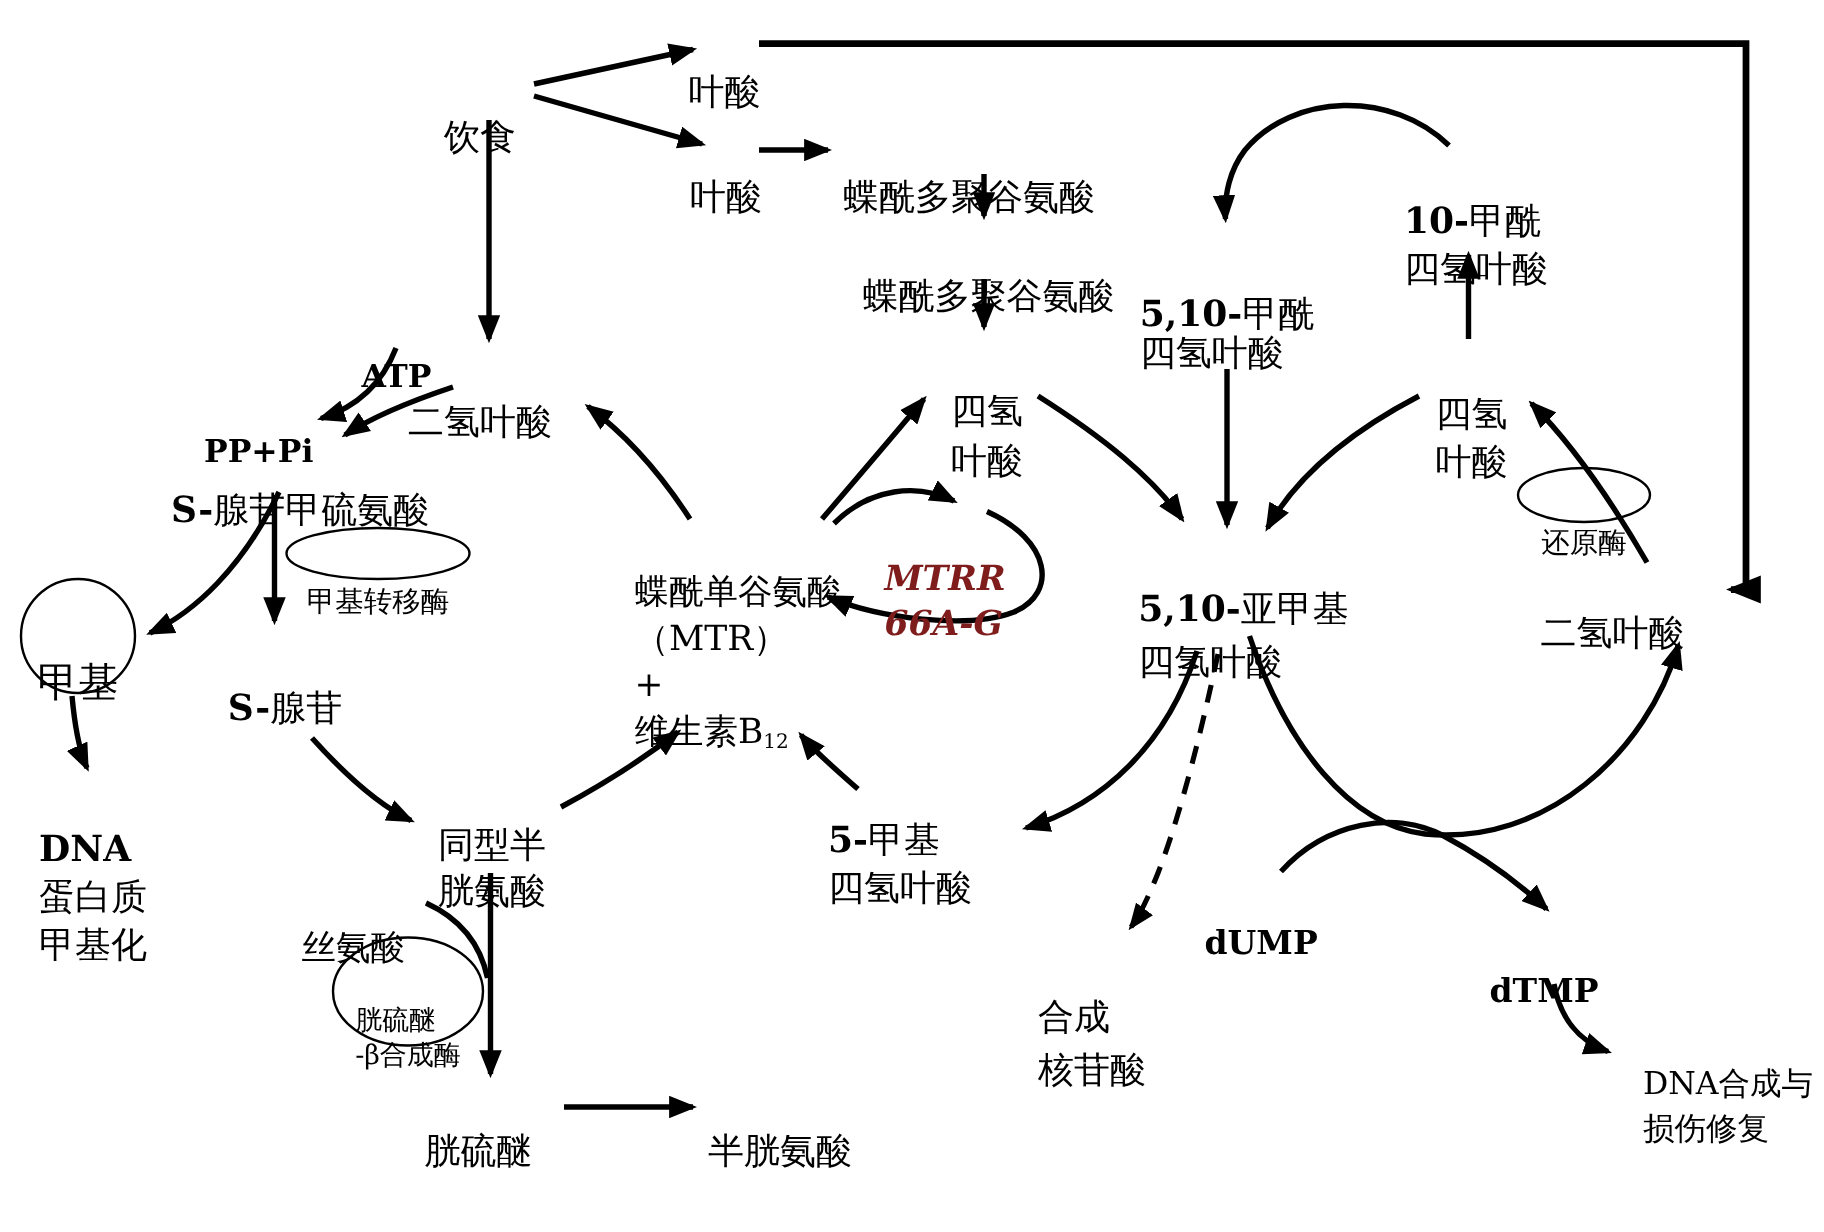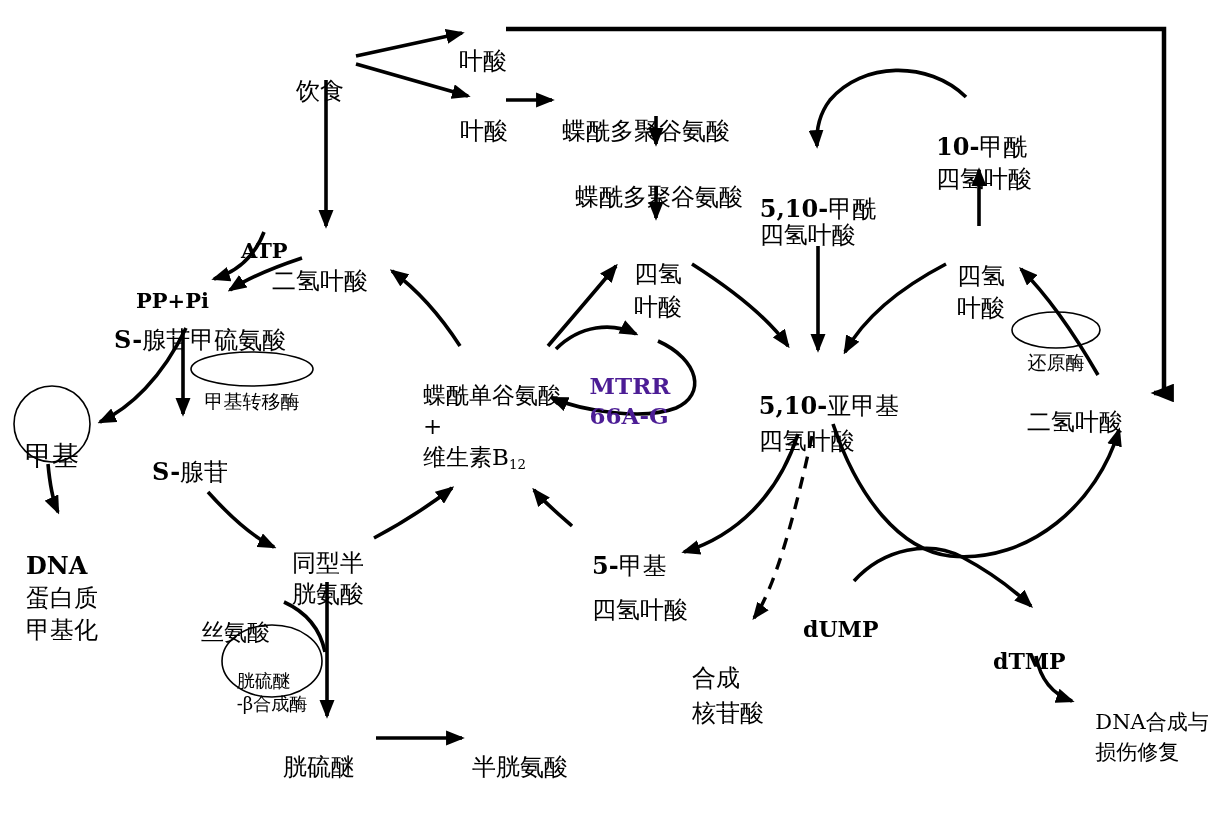--- a/index.html
+++ b/index.html
@@ -2,21 +2,21 @@
 <html><head>
 <meta charset="utf-8">
 <style>
   html,body{margin:0;padding:0;background:#ffffff;}
   #canvas{position:relative;width:1216px;height:821px;background:#ffffff;overflow:hidden;
           font-family:"DejaVu Serif","Liberation Serif",serif;}
   #lines{position:absolute;left:0;top:0;}
   .lbl{position:absolute;color:#000;font-size:24px;line-height:28px;white-space:nowrap;margin-top:32px;}
   .c{transform:translateX(-50%);text-align:left;}
   .b{font-weight:bold;}
-  .red{color:#4c1d95;font-weight:bold;}
+  .red{color:#7f1d1d;font-weight:bold;font-style:italic;}
   .u{text-decoration:underline;}
   .sub{font-size:0.58em;vertical-align:-0.28em;}
   .s19{font-size:19px;line-height:22px;}
   .s18{font-size:18px;line-height:23px;}
   .s21{font-size:21px;line-height:30px;}
   .s22{font-size:22px;line-height:28px;}
   .s23{font-size:23px;line-height:30px;}
   .s27{font-size:27px;line-height:30px;}
   path,ellipse,circle{stroke:#000;fill:none;}
   .ar{stroke-width:3.6;}
@@ -124,36 +124,37 @@
   <div class="lbl s18 c" style="left:272px;top:637px">
     <div>胱硫醚</div>
     <div>-β合成酶</div>
   </div>
 
   <div class="lbl" style="left:283px;top:721px">胱硫醚</div>
   <div class="lbl" style="left:472px;top:721px">半胱氨酸</div>
 
   <div class="lbl c s23" style="left:492px;top:348px;line-height:31px">
     <div>蝶酰单谷氨酸</div>
+    <div>（MTR）</div>
     <div>+</div>
     <div><span>维生素B</span><span class="sub">12</span></div>
   </div>
 
   <div class="lbl red c s23" style="left:630px;top:339px">
     <div>MTRR</div>
     <div>66A-G</div>
   </div>
 
 
   <div class="lbl c" style="left:829px;top:356px;line-height:35px">
     <div><span class="b">5,10-</span><span>亚甲基</span></div>
     <div>四氢叶酸</div>
   </div>
 
-  <div class="lbl c" style="left:640px;top:512px;line-height:44px">
+  <div class="lbl c" style="left:600px;top:512px;line-height:32px">
     <div><span class="b">5-</span><span>甲基</span></div>
     <div>四氢叶酸</div>
   </div>
 
   <div class="lbl c" style="left:818px;top:164px;line-height:26px">
     <div><span class="b">5,10-</span><span>甲酰</span></div>
     <div>四氢叶酸</div>
   </div>
 
   <div class="lbl c" style="left:984px;top:99px;line-height:32px">

